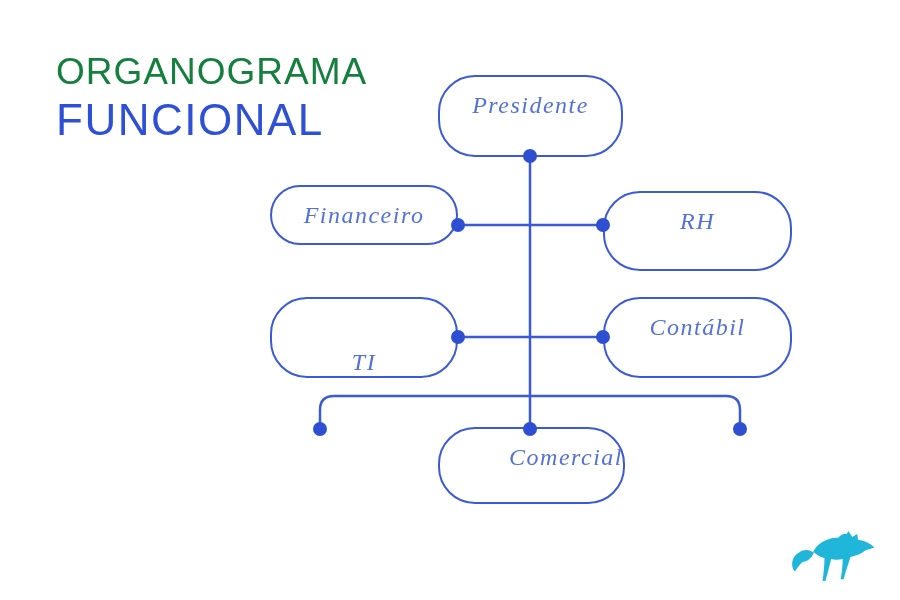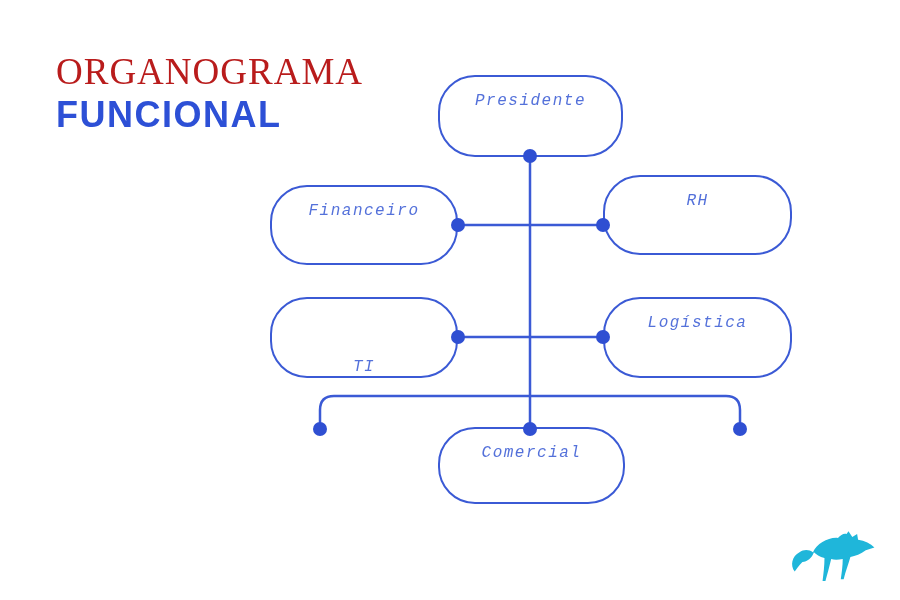--- a/index.html
+++ b/index.html
@@ -2,45 +2,45 @@
 <html><head>
 <meta charset="utf-8">
 <style>
   html,body{margin:0;padding:0;background:#e8e8e8;}
   .canvas{
     position:relative;width:900px;height:600px;background:#ffffff;
     overflow:hidden;font-family:"Liberation Sans",sans-serif;
   }
   .title-block{position:absolute;left:56px;top:50px;line-height:1.18;}
   .title-line1{
-    font-size:37px;font-weight:300;color:#b91c1c;letter-spacing:1px;
-    font-family:Liberation Serif, serif;
+    font-size:37px;font-weight:300;color:#15803d;letter-spacing:1px;
+    font-family:Liberation Sans, sans-serif;
   }
   .title-line2{
-    font-size:36px;font-weight:700;color:#2d50d6;letter-spacing:1.5px;
+    font-size:44px;font-weight:400;color:#2d50d6;letter-spacing:1.5px;
     font-family:"Liberation Sans",sans-serif;
   }
   .org-node{
     position:absolute;box-sizing:border-box;
     border:2px solid #3b5ad5;border-radius:37px;background:#ffffff;
     display:flex;justify-content:center;align-items:flex-start;
     padding-top:15px;
   }
   .org-node .node-label{
-    font-style:italic;font-weight:300;font-size:16px;color:#5471da;
-    letter-spacing:1.5px;font-family:Liberation Mono, monospace;
+    font-style:italic;font-weight:300;font-size:24px;color:#5471da;
+    letter-spacing:1.5px;font-family:Liberation Serif, serif;
     white-space:nowrap;
   }
   .node-presidente{left:438px;top:75px;width:185px;height:82px;}
-  .node-financeiro{left:270px;top:185px;width:188px;height:80px;}
-  .node-rh{left:603px;top:175px;width:189px;height:80px;}
+  .node-financeiro{left:270px;top:185px;width:188px;height:60px;}
+  .node-rh{left:603px;top:191px;width:189px;height:80px;}
   .node-ti{left:270px;top:297px;width:188px;height:81px;align-items:flex-end;}
   .node-contabil{left:603px;top:297px;width:189px;height:81px;}
   .node-producao{left:228px;top:427px;width:184px;height:77px;}
-  .node-comercial{left:438px;top:427px;width:187px;height:77px;}
+  .node-comercial{left:438px;top:427px;width:187px;height:77px;justify-content:flex-end;}
   .node-logistica{left:648px;top:427px;width:189px;height:77px;}
   .connector-layer{position:absolute;left:0;top:0;pointer-events:none;}
   .logo{position:absolute;left:788px;top:530px;width:96px;height:58px;}
 </style>
 </head>
 <body>
 
 <div class="canvas">
 
   <div class="title-block">
@@ -54,21 +54,21 @@
   <div class="org-node node-financeiro">
     <span class="node-label">Financeiro</span>
   </div>
   <div class="org-node node-rh">
     <span class="node-label">RH</span>
   </div>
   <div class="org-node node-ti">
     <span class="node-label">TI</span>
   </div>
   <div class="org-node node-contabil">
-    <span class="node-label">Logística</span>
+    <span class="node-label">Contábil</span>
   </div>
   <div class="org-node node-comercial">
     <span class="node-label">Comercial</span>
   </div>
 
   <svg class="connector-layer" width="900" height="600" viewBox="0 0 900 600">
     <g stroke="#3b5ad5" stroke-width="2.5" fill="none">
       <line x1="530" y1="157" x2="530" y2="427"></line>
       <line x1="458" y1="225" x2="603" y2="225"></line>
       <line x1="458" y1="337" x2="603" y2="337"></line>

